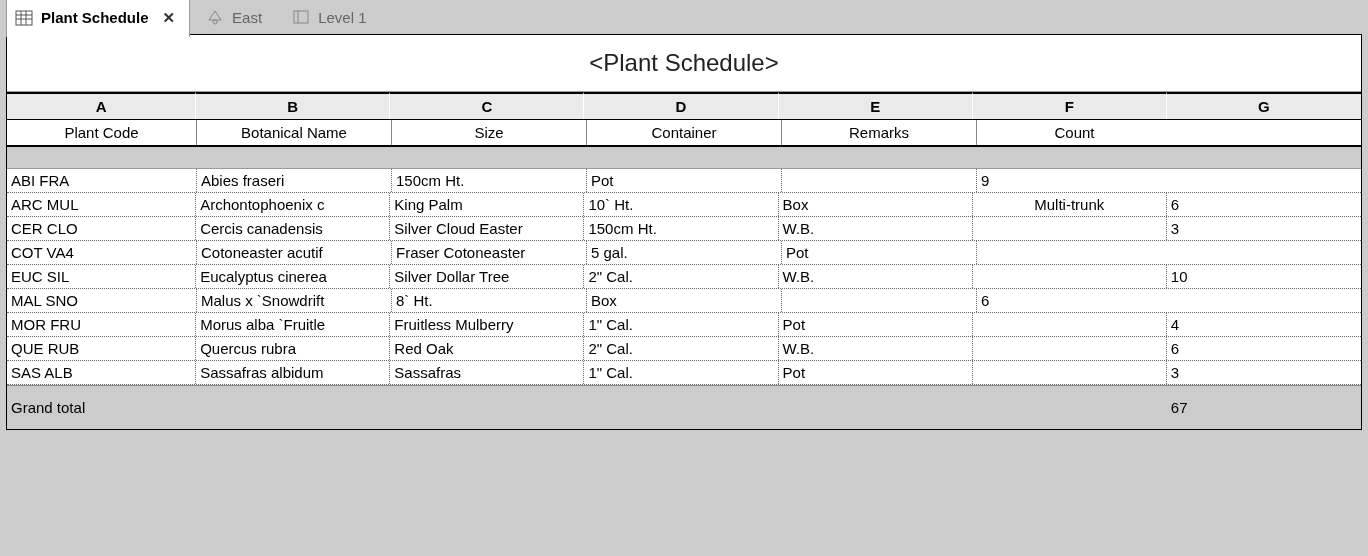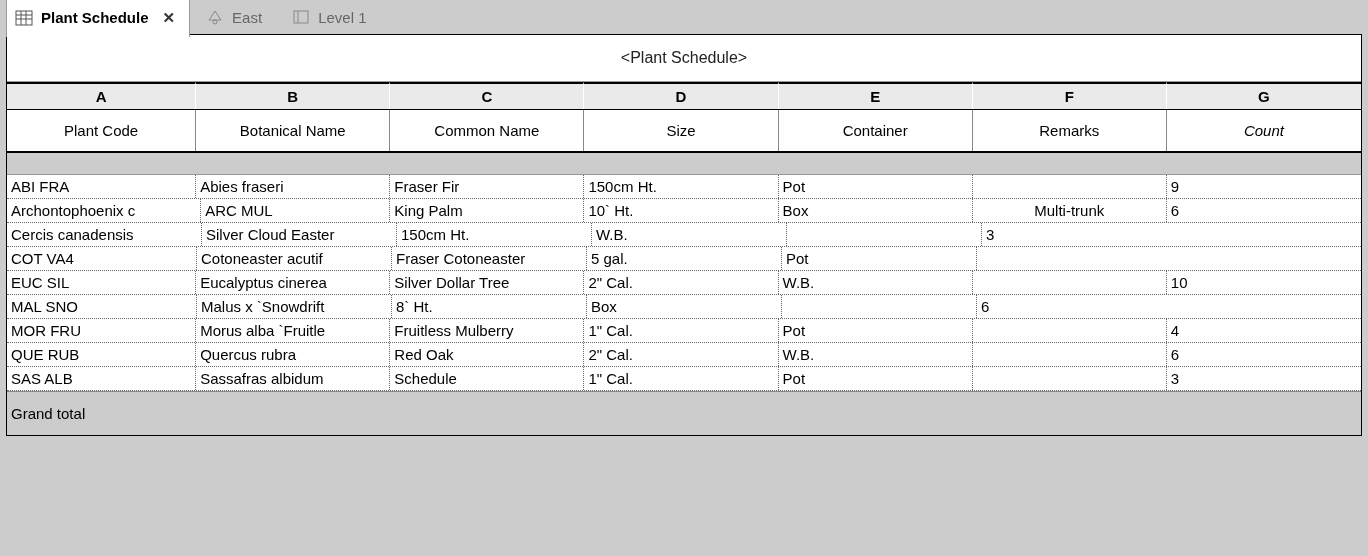--- a/index.html
+++ b/index.html
@@ -50,21 +50,21 @@
   }
   .schedule-wrap {
     margin: 0 6px;
     border: 1px solid #000;
     background: #cccccc;
   }
   .title-panel {
     background: #ffffff;
     border-bottom: 1px solid #999;
     text-align: center;
-    font-size: 16px;
+    font-size: 24px;
     padding: 14px 0;
     color: #222;
   }
   .letters-row {
     display: flex;
     background: #eaeaea;
     border-bottom: 1px solid #000;
   }
   .letters-row .lcell {
     text-align: center;
@@ -74,24 +74,24 @@
     border-top: 2px solid #000;
   }
   .letters-row .lcell:last-child { border-right: none; }
   .headers-row {
     display: flex;
     background: #ffffff;
     border-bottom: 2px solid #000;
   }
   .headers-row .hcell {
     text-align: center;
-    padding: 12px 0;
+    padding: 4px 0;
     border-right: 1px solid #888;
   }
-  .headers-row .hcell:last-child { border-right: none; font-style: italic; }
+  .headers-row .hcell:last-child { border-right: none; }
   .blank-row {
     height: 22px;
     background: #cccccc;
     border-bottom: 1px solid #999;
   }
   .data-row {
     display: flex;
     background: #ffffff;
     border-bottom: 1px dotted #666;
   }
@@ -170,49 +170,48 @@
     <div class="lcell c2">C</div>
     <div class="lcell c3">D</div>
     <div class="lcell c4">E</div>
     <div class="lcell c5">F</div>
     <div class="lcell c6">G</div>
   </div>
 
   <div class="headers-row">
     <div class="hcell c0">Plant Code</div>
     <div class="hcell c1">Botanical Name</div>
-    <div class="hcell c2">Common Name</div>
     <div class="hcell c3">Size</div>
     <div class="hcell c4">Container</div>
     <div class="hcell c5">Remarks</div>
     <div class="hcell c6">Count</div>
   </div>
 
   <div class="blank-row"></div>
 
   <div id="rows-container">
       <div class="data-row">
         <div class="dcell c0">ABI FRA</div>
         <div class="dcell c1">Abies fraseri</div>
-        <div class="dcell c2">Fraser Fir</div>
         <div class="dcell c3">150cm Ht.</div>
         <div class="dcell c4">Pot</div>
         <div class="dcell c5"></div>
         <div class="dcell c6">9</div>
       </div>
       <div class="data-row">
+        <div class="dcell c0">ARC MUL</div>
         <div class="dcell c1">Archontophoenix c</div>
-        <div class="dcell c0">ARC MUL</div>
         <div class="dcell c2">King Palm</div>
         <div class="dcell c3">10` Ht.</div>
         <div class="dcell c4">Box</div>
         <div class="dcell c5">Multi-trunk</div>
         <div class="dcell c6">6</div>
       </div>
       <div class="data-row">
+        <div class="dcell c0">CER CLO</div>
         <div class="dcell c1">Cercis canadensis</div>
         <div class="dcell c2">Silver Cloud Easter</div>
         <div class="dcell c3">150cm Ht.</div>
         <div class="dcell c4">W.B.</div>
         <div class="dcell c5"></div>
         <div class="dcell c6">3</div>
       </div>
       <div class="data-row">
         <div class="dcell c0">COT VA4</div>
         <div class="dcell c1">Cotoneaster acutif</div>
@@ -252,29 +251,30 @@
         <div class="dcell c1">Quercus rubra</div>
         <div class="dcell c2">Red Oak</div>
         <div class="dcell c3">2" Cal.</div>
         <div class="dcell c4">W.B.</div>
         <div class="dcell c5"></div>
         <div class="dcell c6">6</div>
       </div>
       <div class="data-row">
         <div class="dcell c0">SAS ALB</div>
         <div class="dcell c1">Sassafras albidum</div>
-        <div class="dcell c2">Schedule</div>
+        <div class="dcell c2">Sassafras</div>
         <div class="dcell c3">1" Cal.</div>
         <div class="dcell c4">Pot</div>
         <div class="dcell c5"></div>
         <div class="dcell c6">3</div>
       </div>
     </div>
 
   <div class="total-row">
     <div class="tcell c0">Grand total</div>
     <div class="tcell c1"></div>
     <div class="tcell c2"></div>
     <div class="tcell c3"></div>
     <div class="tcell c4"></div>
     <div class="tcell c5"></div>
+    <div class="tcell c6">67</div>
   </div>
 </div>
 
 </body></html>

